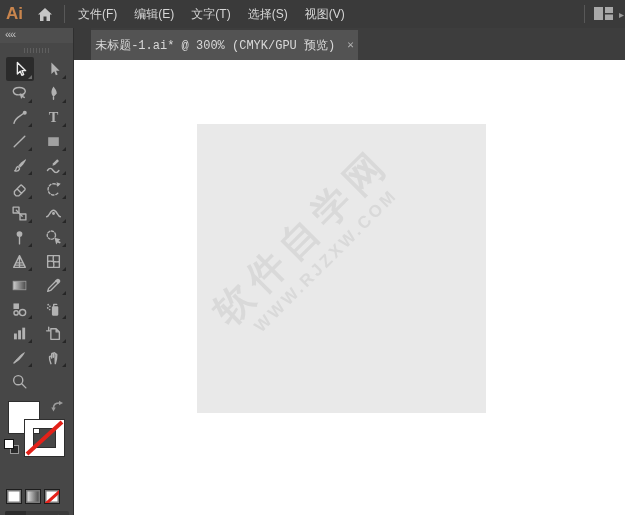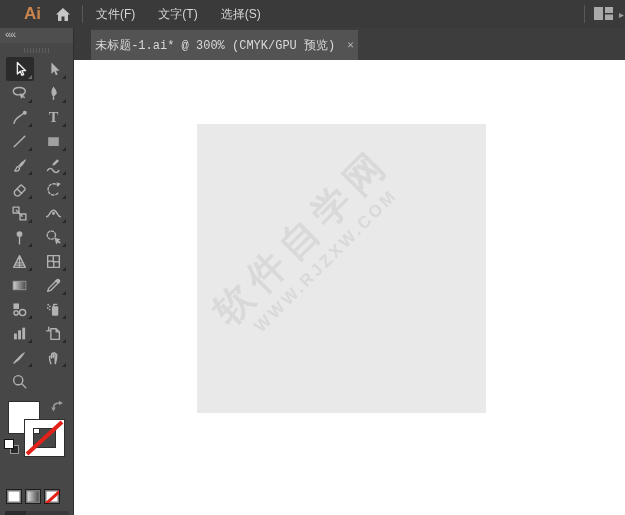--- a/index.html
+++ b/index.html
@@ -8,24 +8,24 @@
     --canvas-bg:#ffffff; --artboard-fill:#e9e9e9; --watermark:#d9d9d9;
     --none-red:#e32119; --selected-tool-bg:#2b2b2b; --icon:#b2b2b2;
   }
   *{margin:0;padding:0;box-sizing:border-box;}
   html,body{width:625px;height:515px;overflow:hidden;}
   body{font-family:"Liberation Sans","DejaVu Sans",sans-serif;background:#3a3a3a;position:relative;}
 
   
   .menubar{position:absolute;left:0;top:0;width:625px;height:28px;background:var(--menubar-bg);
     display:flex;align-items:center;z-index:5;}
-  .ai-logo{color:var(--logo);font-weight:bold;font-size:17px;margin-left:24px;letter-spacing:0;}
+  .ai-logo{color:var(--logo);font-weight:bold;font-size:17px;margin-left:6px;letter-spacing:0;}
   .home-btn{margin-left:14px;display:flex;align-items:center;}
   .mb-divider{width:1px;height:18px;background:#585858;margin:0 9px 0 11px;}
-  .menu-items{display:flex;align-items:center;gap:15px;}
+  .menu-items{display:flex;align-items:center;gap:9px;}
   .menu-item{color:var(--text);font-size:12px;padding:5px 4px;cursor:default;white-space:nowrap;}
   .mb-right{margin-left:auto;display:flex;align-items:center;}
   .mb-divider2{width:1px;height:18px;background:#585858;margin-right:8px;}
   .ws-icon{display:flex;align-items:center;margin-right:2px;}
   .mb-chevron{width:6px;height:10px;color:#9a9a9a;font-size:10px;overflow:hidden;margin-left:2px;}
 
   
   .tabbar{position:absolute;left:91px;top:28px;width:551px;height:32px;background:var(--tabbar-bg);z-index:4;font-family:Liberation Mono, monospace;}
   .tab{position:absolute;left:0;top:2px;width:267px;height:30px;background:var(--tab-active-bg);
     display:flex;align-items:center;justify-content:center;gap:12px;}
@@ -95,22 +95,24 @@
 <div class="menubar">
   <span class="ai-logo">Ai</span>
   <span class="home-btn">
     <svg width="16" height="15" viewBox="0 0 16 15">
         <path d="M8 1 L15 7.5 H13 V14 H9.5 V9.5 H6.5 V14 H3 V7.5 H1 Z" fill="#c6c6c6"></path>
       </svg>
   </span>
   <span class="mb-divider"></span>
   <div class="menu-items">
     <span class="menu-item">文件(F)</span>
+    <span class="menu-item">编辑(E)</span>
     <span class="menu-item">文字(T)</span>
     <span class="menu-item">选择(S)</span>
+    <span class="menu-item">视图(V)</span>
   </div>
   <div class="mb-right">
     <span class="mb-divider2"></span>
     <span class="ws-icon">
       <svg width="22" height="16" viewBox="0 0 22 16">
         <rect x="1" y="1" width="9" height="13" fill="#a9a9a9"></rect>
         <rect x="12" y="1" width="8" height="6" fill="#a9a9a9"></rect>
         <rect x="12" y="8.5" width="8" height="5.5" fill="#a9a9a9"></rect>
       </svg>
     </span>

